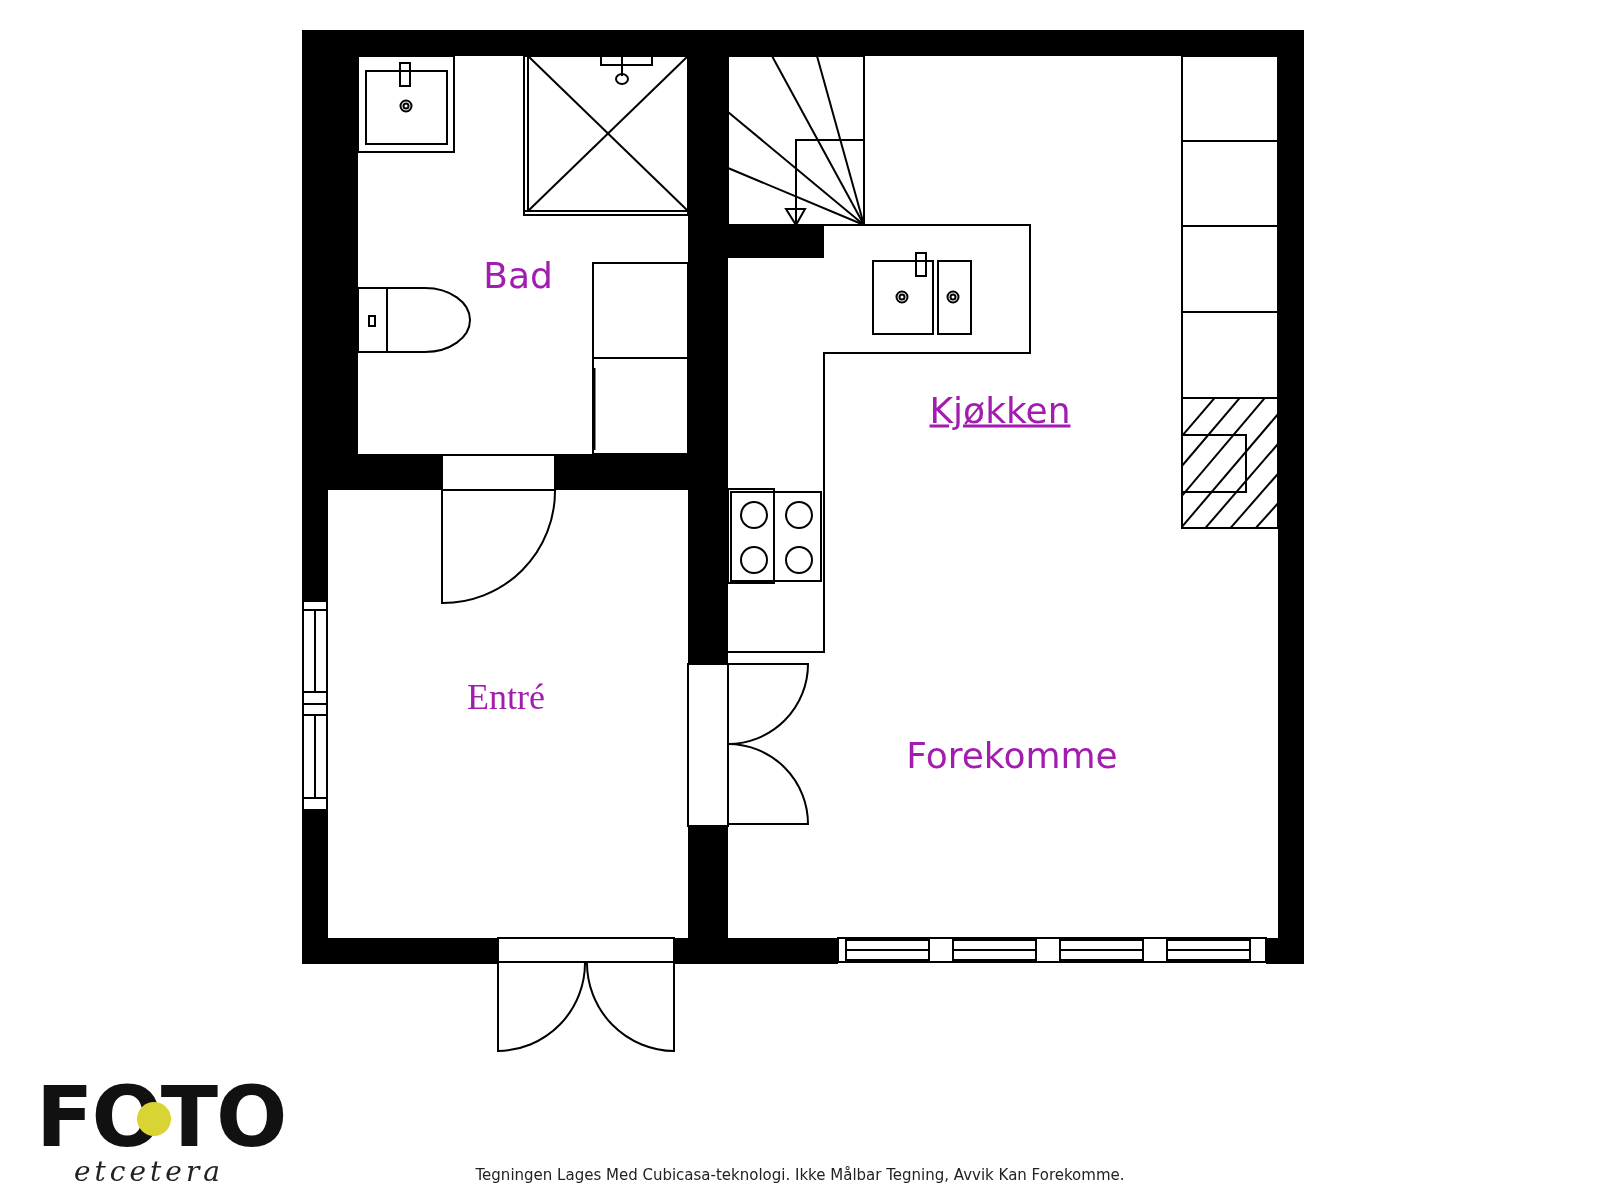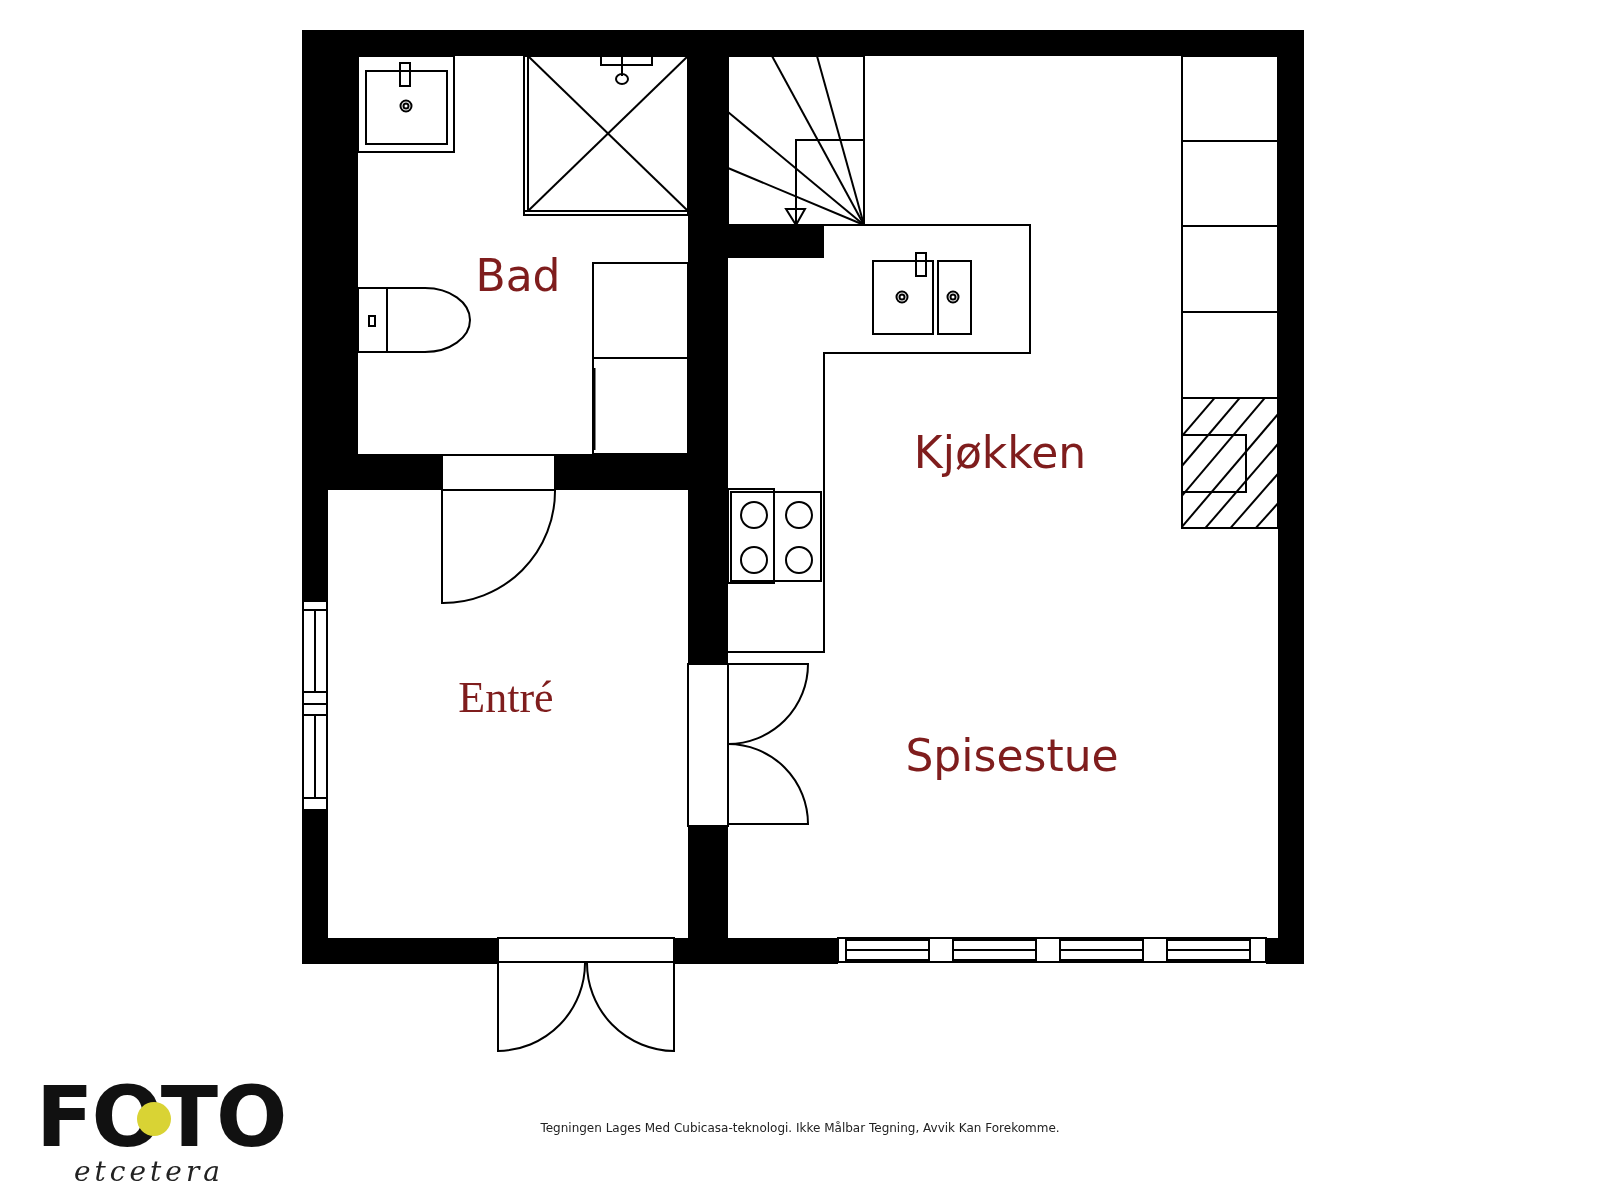--- a/index.html
+++ b/index.html
@@ -1,19 +1,19 @@
 <!DOCTYPE html>
 <html><head>
 <meta charset="utf-8">
 <style>
   html, body { margin: 0; padding: 0; background: #ffffff; }
   body { width: 1600px; height: 1200px; position: relative; overflow: hidden; font-family: "DejaVu Sans", sans-serif; }
   #plan { position: absolute; left: 0; top: 0; width: 1600px; height: 1200px; }
-  .room-label { position: absolute; font-family: "DejaVu Sans", sans-serif; font-size: 44px; color: #7f1d1d; white-space: nowrap; transform: translate(-50%, -50%); }
-  .footer-note { position: absolute; left: 800px; top: 1128px; transform: translate(-50%, -50%); font-family: "DejaVu Sans", sans-serif; font-size: 12px; color: #222; white-space: nowrap; }
+  .room-label { position: absolute; font-family: "DejaVu Sans", sans-serif; font-size: 36px; color: #a21caf; white-space: nowrap; transform: translate(-50%, -50%); }
+  .footer-note { position: absolute; left: 800px; top: 1175px; transform: translate(-50%, -50%); font-family: "DejaVu Sans", sans-serif; font-size: 15px; color: #222; white-space: nowrap; }
   .logo { position: absolute; left: 36px; top: 1075px; width: 250px; height: 100px; }
   .logo-word { position: absolute; left: 0; top: 0; font-family: "DejaVu Sans", sans-serif; font-weight: bold; font-size: 84px; letter-spacing: -2px; color: #111; line-height: 1; }
   .logo-dot { position: absolute; width: 34px; height: 34px; border-radius: 50%; left: 101px; top: 27px; }
   .logo-script { position: absolute; left: 38px; top: 80px; font-family: "DejaVu Serif", serif; font-style: italic; font-size: 28px; letter-spacing: 4px; color: #222; }
 </style>
 </head>
 <body>
 
 <svg id="plan" viewBox="0 0 1600 1200" xmlns="http://www.w3.org/2000/svg">
   <g fill="#000">
@@ -163,23 +163,23 @@
       <rect x="1167" y="940" width="83" height="20"></rect>
       <line x1="846" y1="950" x2="929" y2="950"></line>
       <line x1="953" y1="950" x2="1036" y2="950"></line>
       <line x1="1060" y1="950" x2="1143" y2="950"></line>
       <line x1="1167" y1="950" x2="1250" y2="950"></line>
     </g>
   </g>
 </svg>
 
 <div class="room-label" style="left:518px; top:275px;">Bad</div>
-<div class="room-label" style="left:1000px; top:452px;">Kjøkken</div>
+<div class="room-label" style="left:1000px; top:410px;text-decoration:underline;">Kjøkken</div>
 <div class="room-label" style="left:506px; top:697px;font-family:Liberation Serif, serif;">Entré</div>
-<div class="room-label" style="left:1012px; top:755px;">Spisestue</div>
+<div class="room-label" style="left:1012px; top:755px;">Forekomme</div>
 
 <div class="logo">
   <div class="logo-word">FOTO</div>
   <div class="logo-dot" style="background:#d9d334;"></div>
   <div class="logo-script">etcetera</div>
 </div>
 
 <div class="footer-note">Tegningen Lages Med Cubicasa-teknologi. Ikke Målbar Tegning, Avvik Kan Forekomme.</div>
 
 </body></html>

